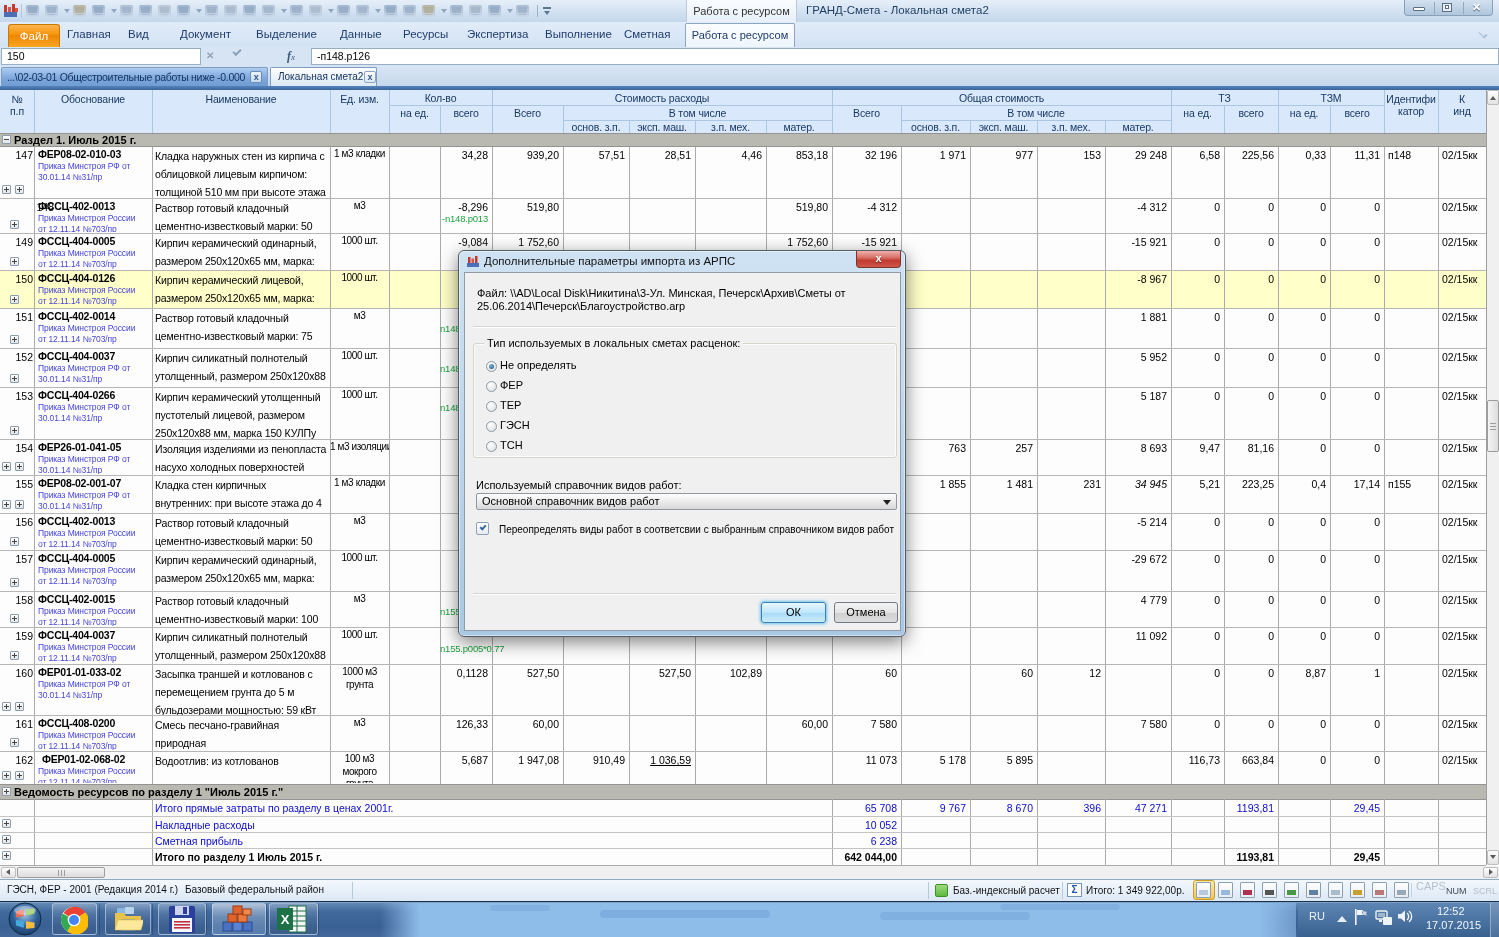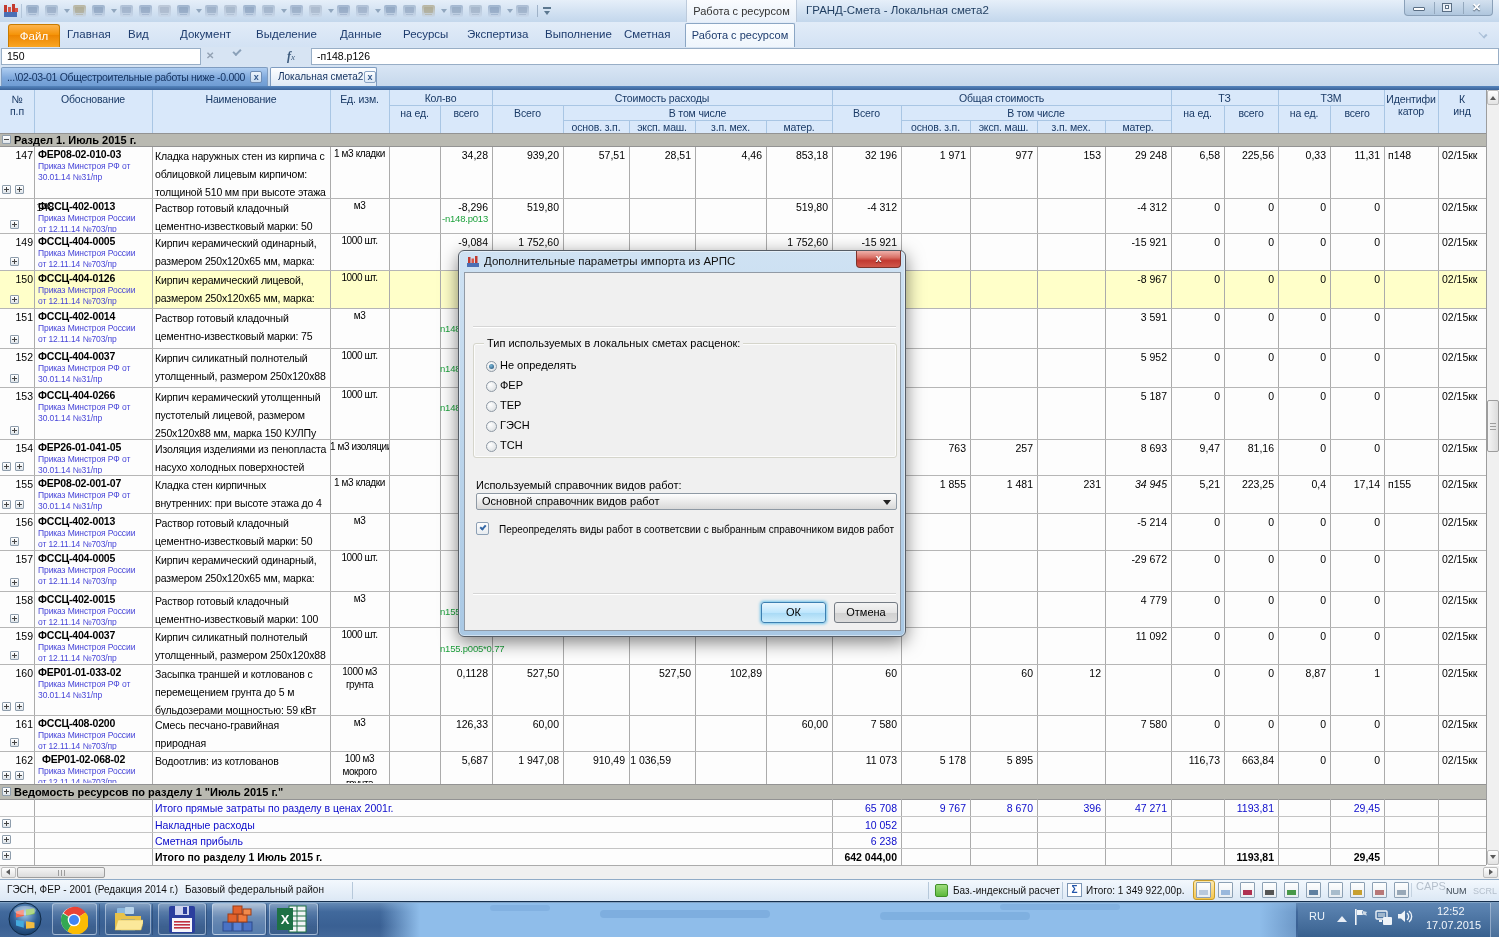--- a/index.html
+++ b/index.html
@@ -356,21 +356,21 @@
 <div class="t num" style="left:1224px;top:273px;width:50px;">0</div>
 <div class="t num" style="left:1278px;top:273px;width:48px;">0</div>
 <div class="t num" style="left:1330px;top:273px;width:50px;">0</div>
 <div class="t " style="left:1442px;top:273px;width:42px;">02/15кк</div>
 <div class="t num" style="left:0px;top:311px;width:33px;">151</div>
 <div class="t code" style="left:38px;top:310px;width:112px;">ФССЦ-402-0014</div>
 <div class="t prik" style="left:38px;top:323px;width:112px;white-space:normal;height:24px">Приказ Минстроя России<br>от 12.11.14 №703/пр</div>
 <div class="t nm" style="left:155px;top:309px;width:174px;height:39px">Раствор готовый кладочный<br>цементно-известковый марки: 75</div>
 <div class="t" style="left:330px;top:310px;width:59px;text-align:center;line-height:12.5px;font-size:10px;letter-spacing:-0.4px;overflow:hidden;height:37px">м3</div>
 <div class="t num" style="left:440px;top:311px;width:48px;">7,47</div>
-<div class="t num" style="left:1105px;top:311px;width:62px;">3 591</div>
+<div class="t num" style="left:1105px;top:311px;width:62px;">1 881</div>
 <div class="t num" style="left:1171px;top:311px;width:49px;">0</div>
 <div class="t num" style="left:1224px;top:311px;width:50px;">0</div>
 <div class="t num" style="left:1278px;top:311px;width:48px;">0</div>
 <div class="t num" style="left:1330px;top:311px;width:50px;">0</div>
 <div class="t grn num" style="left:440px;top:323px;width:48px">n148.p013*0.77</div>
 <div class="t " style="left:1442px;top:311px;width:42px;">02/15кк</div>
 <div class="t num" style="left:0px;top:351px;width:33px;">152</div>
 <div class="t code" style="left:38px;top:350px;width:112px;">ФССЦ-404-0037</div>
 <div class="t prik" style="left:38px;top:363px;width:112px;white-space:normal;height:23px">Приказ Минстроя РФ от<br>30.01.14 №31/пр</div>
 <div class="t nm" style="left:155px;top:349px;width:174px;height:38px">Кирпич силикатный полнотелый<br>утолщенный, размером 250x120x88<br>мм, марка 150 СУР</div>
@@ -504,21 +504,21 @@
 <div class="t num" style="left:1330px;top:718px;width:50px;">0</div>
 <div class="t " style="left:1442px;top:718px;width:42px;">02/15кк</div>
 <div class="t num" style="left:0px;top:754px;width:33px;">162</div>
 <div class="t code" style="left:42px;top:753px;width:112px;">ФЕР01-02-068-02</div>
 <div class="t prik" style="left:38px;top:766px;width:112px;white-space:normal;height:17px">Приказ Минстроя России<br>от 12.11.14 №703/пр</div>
 <div class="t nm" style="left:155px;top:752px;width:174px;height:32px">Водоотлив: из котлованов</div>
 <div class="t" style="left:330px;top:753px;width:59px;text-align:center;line-height:12.5px;font-size:10px;letter-spacing:-0.4px;overflow:hidden;height:30px">100 м3<br>мокрого<br>грунта</div>
 <div class="t num" style="left:440px;top:754px;width:48px;">5,687</div>
 <div class="t num" style="left:492px;top:754px;width:67px;">1 947,08</div>
 <div class="t num" style="left:563px;top:754px;width:62px;">910,49</div>
-<div class="t num" style="left:629px;top:754px;width:42px;">1 036,59</div>
+<div class="t num" style="left:629px;top:754px;width:62px;text-decoration:underline;">1 036,59</div>
 <div class="t num" style="left:832px;top:754px;width:65px;">11 073</div>
 <div class="t num" style="left:901px;top:754px;width:65px;">5 178</div>
 <div class="t num" style="left:970px;top:754px;width:63px;">5 895</div>
 <div class="t num" style="left:1171px;top:754px;width:49px;">116,73</div>
 <div class="t num" style="left:1224px;top:754px;width:50px;">663,84</div>
 <div class="t num" style="left:1278px;top:754px;width:48px;">0</div>
 <div class="t num" style="left:1330px;top:754px;width:50px;">0</div>
 <div class="t " style="left:1442px;top:754px;width:42px;">02/15кк</div>
 <div class="t" style="left:14px;top:134px;font-weight:bold;font-size:11px">Раздел 1. Июль 2015 г.</div>
 <div class="t" style="left:14px;top:786px;font-weight:bold;font-size:11px">Ведомость ресурсов по разделу 1 "Июль 2015 г."</div>
@@ -806,20 +806,21 @@
 <div class="abs" id="dlg" style="left:458px;top:250px;width:448px;height:387px;border-radius:6px;background:linear-gradient(#cfe2f3,#a9c8e4);border:1px solid #565d66;box-shadow:0 5px 18px rgba(0,0,0,.5),0 0 0 1px rgba(255,255,255,.45) inset">
 <svg style="position:absolute;left:8px;top:4px" width="14" height="13">
       <rect x="0" y="8" width="12" height="4" fill="#4a6fb5"></rect>
       <rect x="1" y="2" width="2.5" height="6" fill="#c23a2f"></rect>
       <rect x="4.5" y="3.5" width="2.5" height="4.5" fill="#d95548"></rect>
       <rect x="8" y="1" width="2.5" height="7" fill="#c23a2f"></rect>
     </svg>
 <div style="position:absolute;left:25px;top:4px;font-size:11.5px;color:#121212;white-space:nowrap">Дополнительные параметры импорта из АРПС</div>
 <div style="position:absolute;left:397px;top:0;width:45px;height:17px;background:linear-gradient(#efb0aa,#d97268 40%,#c23a31 60%,#d0574a);border:1px solid #7e342c;border-top:none;border-radius:0 0 4px 4px;color:#fff;text-align:center;font-size:11px;line-height:14px;font-weight:bold;text-shadow:0 1px 1px rgba(0,0,0,.5)">x</div>
 <div style="position:absolute;left:5px;top:21px;width:437px;height:359px;background:#f0f0f0;border:1px solid #919aa5">
+<div class="dtext" style="left:12px;top:14px;white-space:normal;width:410px">Файл: \\AD\Local Disk\Никитина\3-Ул. Минская, Печерск\Архив\Сметы от<br>25.06.2014\Печерск\Благоустройство.arp</div>
 <div style="position:absolute;left:8px;top:53px;width:423px;height:2px;border-top:1px solid #d5d5d5;border-bottom:1px solid #fff"></div>
 <div style="position:absolute;left:8px;top:70px;width:424px;height:115px;border:1px solid #d5d5cb;border-radius:3px;box-shadow:0 0 0 1px rgba(255,255,255,.8) inset"></div>
 <div class="dtext" style="left:19px;top:64px;background:#f0f0f0;padding:0 3px">Тип используемых в локальных сметах расценок:</div>
 <div class="radio" style="left:21px;top:88px">
         <div style="position:absolute;left:2px;top:2px;width:5px;height:5px;border-radius:50%;background:radial-gradient(circle at 40% 35%,#7ab8d8,#1e4a72)"></div>
       </div>
 <div class="dtext" style="left:35px;top:86px">Не определять</div>
 <div class="radio" style="left:21px;top:108px"></div>
 <div class="dtext" style="left:35px;top:106px">ФЕР</div>
 <div class="radio" style="left:21px;top:128px"></div>

